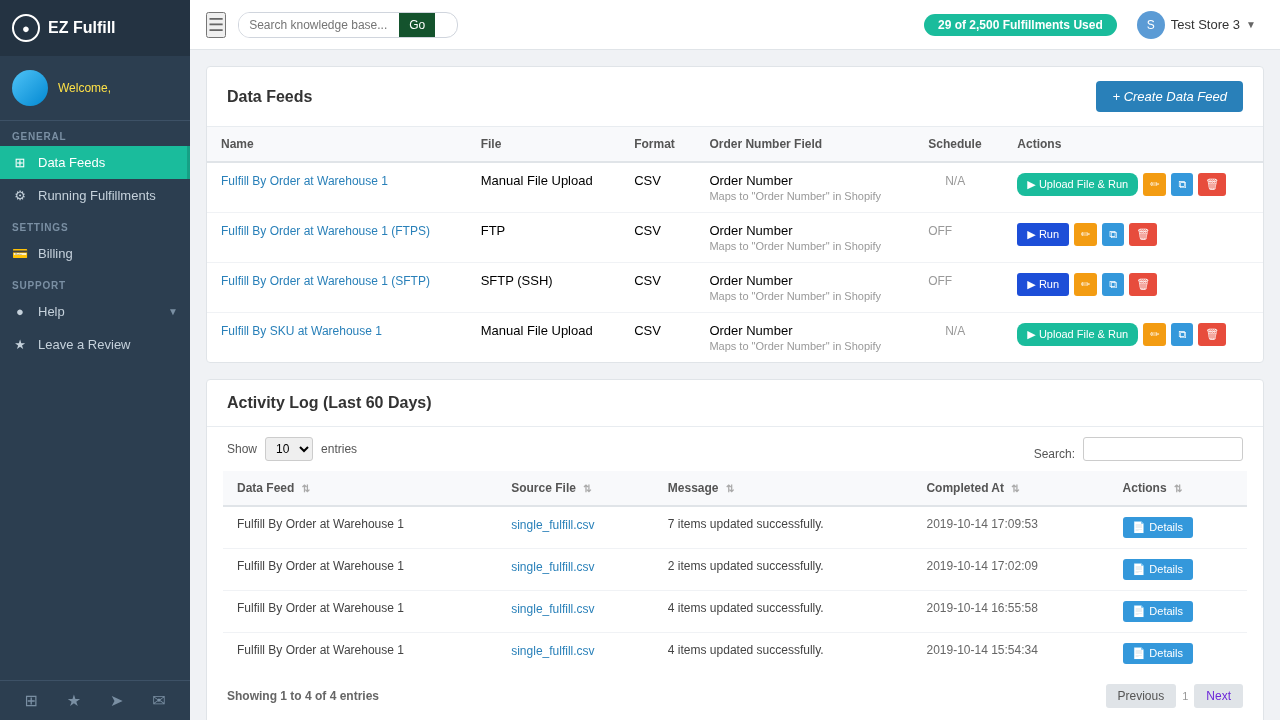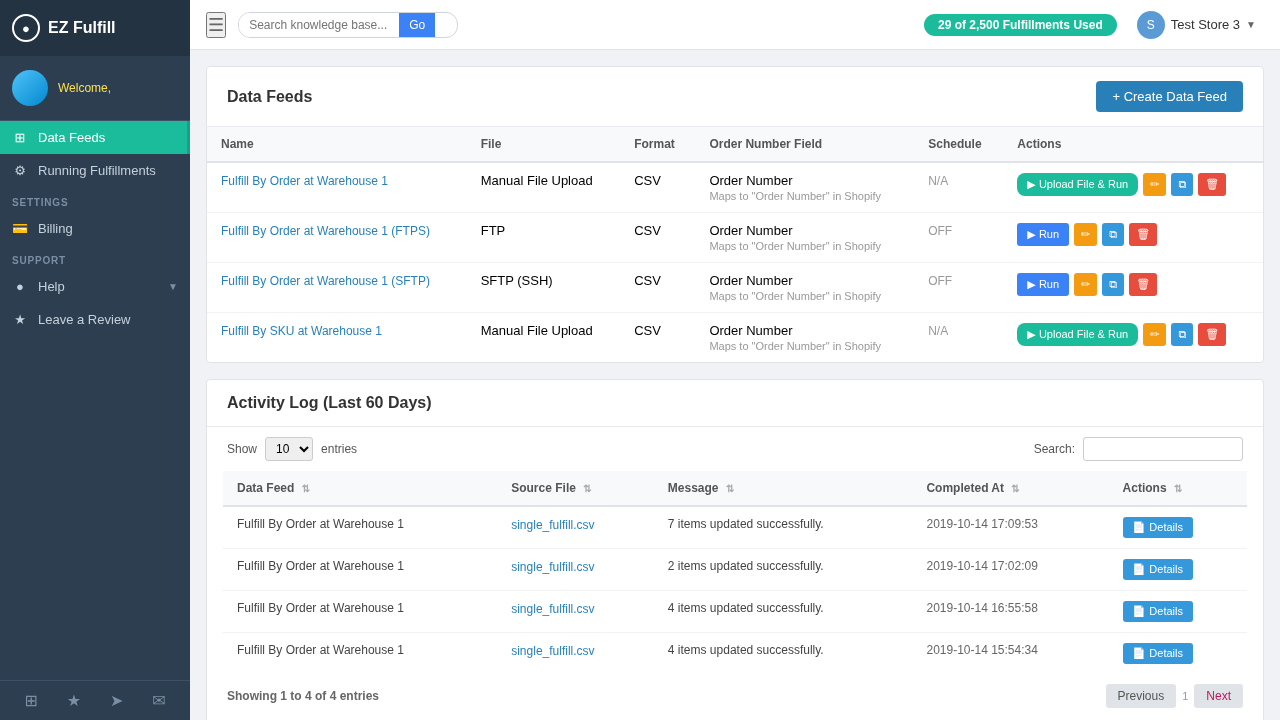--- a/index.html
+++ b/index.html
@@ -20,64 +20,64 @@
     .sidebar-bottom { margin-top: auto; border-top: 1px solid #3d5166; }
     .sidebar-bottom-icons { display: flex; justify-content: space-around; padding: 10px; }
     .sb-icon { color: #7a8fa3; font-size: 16px; cursor: pointer; }
 
     
     .main-wrapper { flex: 1; display: flex; flex-direction: column; overflow: hidden; }
     .header { background: #fff; display: flex; align-items: center; padding: 0 16px; height: 50px; gap: 12px; border-bottom: 1px solid #e0e4e8; flex-shrink: 0; }
     .hamburger { font-size: 18px; color: #666; cursor: pointer; }
     .search-bar { display: flex; align-items: center; border: 1px solid #d0d5dd; border-radius: 12px; overflow: hidden; flex: 0 0 220px; }
     .search-input { border: none; outline: none; padding: 5px 10px; font-size: 12px; width: 160px; color: #555; }
-    .search-btn { background: #3b82f6; color: #fff; border: none; padding: 5px 10px; font-size: 12px; cursor: pointer; }
+    .search-btn { background: #14532d; color: #fff; border: none; padding: 5px 10px; font-size: 12px; cursor: pointer; }
     .fulfillments-badge { margin-left: auto; background: #1abc9c; color: #fff; border-radius: 20px; padding: 4px 14px; font-size: 12px; font-weight: 600; }
     .store-selector { display: flex; align-items: center; gap: 6px; cursor: pointer; padding: 4px 8px; border-radius: 4px; }
     .store-icon { width: 28px; height: 28px; border-radius: 50%; background: #5b9bd5; display: flex; align-items: center; justify-content: center; color: white; font-size: 12px; }
     .store-name { font-size: 13px; color: #333; }
     .chevron-down { font-size: 10px; color: #666; }
 
     
     .content { flex: 1; overflow-y: auto; padding: 16px; }
 
     
     .card { background: #fff; border-radius: 4px; border: 1px solid #e0e4e8; margin-bottom: 16px; }
     .card-header { display: flex; align-items: center; justify-content: space-between; padding: 14px 20px; border-bottom: 1px solid #e8ecf0; }
     .card-title { font-size: 16px; font-weight: 600; color: #333; }
-    .btn-create { background: #2980b9; color: #fff; border: none; padding: 8px 16px; border-radius: 4px; cursor: pointer; font-size: 13px; display: flex; align-items: center; gap: 6px; }
+    .btn-create { background: #2980b9; color: #fff; border: none; padding: 8px 16px; border-radius: 4px; cursor: pointer; font-size: 13px; display: flex; align-items: center; gap: 6px; font-style: italic; }
 
     
     table { width: 100%; border-collapse: collapse; }
     th { padding: 10px 14px; text-align: left; font-size: 12px; font-weight: 600; color: #555; background: #f8f9fb; border-bottom: 2px solid #e0e4e8; }
     td { padding: 10px 14px; border-bottom: 1px solid #f0f2f5; vertical-align: top; }
     tr:last-child td { border-bottom: none; }
     .data-feed-link { color: #2980b9; text-decoration: none; font-size: 12px; }
     .order-number-sub { font-size: 11px; color: #999; margin-top: 2px; }
     .status-off { color: #999; font-size: 12px; }
-    .status-na { color: #999; font-size: 12px; }
+    .status-na { color: #999; font-size: 12px; margin-left: 17px; }
 
     
     .action-btns { display: flex; gap: 5px; align-items: center; }
-    .btn-run { background: #3b82f6; color: #fff; border: none; padding: 5px 10px; border-radius: 3px; cursor: pointer; font-size: 11px; display: flex; align-items: center; gap: 4px; }
+    .btn-run { background: #1d4ed8; color: #fff; border: none; padding: 5px 10px; border-radius: 3px; cursor: pointer; font-size: 11px; display: flex; align-items: center; gap: 4px; }
     .btn-upload-run { background: #1abc9c; color: #fff; border: none; padding: 5px 10px; border-radius: 8px; cursor: pointer; font-size: 11px; display: flex; align-items: center; gap: 4px; }
     .btn-edit { background: #f39c12; color: #fff; border: none; padding: 5px 7px; border-radius: 3px; cursor: pointer; font-size: 11px; }
     .btn-copy { background: #3498db; color: #fff; border: none; padding: 5px 7px; border-radius: 3px; cursor: pointer; font-size: 11px; }
     .btn-delete { background: #e74c3c; color: #fff; border: none; padding: 5px 7px; border-radius: 3px; cursor: pointer; font-size: 11px; }
     .btn-details { background: #3498db; color: #fff; border: none; padding: 4px 10px; border-radius: 3px; cursor: pointer; font-size: 11px; display: flex; align-items: center; gap: 4px; }
     .show-row { display: flex; align-items: center; gap: 8px; padding: 10px 20px; font-size: 12px; color: #555; }
     .entries-select { border: 1px solid #ccc; border-radius: 3px; padding: 3px 6px; font-size: 12px; }
-    .search-row { display: flex; align-items: center; gap: 8px; }
+    .search-row { display: flex; align-items: flex-end; gap: 8px; }
     .search-label { font-size: 12px; color: #555; }
     .search-box { border: 1px solid #ccc; border-radius: 3px; padding: 4px 8px; font-size: 12px; width: 160px; }
     .log-controls { display: flex; justify-content: space-between; align-items: center; }
     .showing-text { font-size: 12px; color: #666; padding: 10px 20px; font-weight: bold; }
     .pagination { display: flex; align-items: center; gap: 6px; padding: 10px 20px; }
     .btn-prev { background: #e0e4e8; color: #555; border: none; padding: 5px 12px; border-radius: 3px; cursor: pointer; font-size: 12px; }
-    .btn-next { background: #e0e4e8; color: #be185d; border: none; padding: 5px 12px; border-radius: 3px; cursor: pointer; font-size: 12px; }
+    .btn-next { background: #e0e4e8; color: #6d28d9; border: none; padding: 5px 12px; border-radius: 3px; cursor: pointer; font-size: 12px; }
     .page-sep { color: #999; font-size: 11px; }
 
     
     .sort-icon { color: #aaa; font-size: 10px; margin-left: 4px; }
 
     .log-table-wrapper { padding: 0 16px; }
     .card-log { padding-bottom: 10px; }
 
     
     .act-feed { font-size: 12px; color: #444; }
@@ -91,20 +91,21 @@
 <aside class="sidebar">
   <div class="sidebar-logo">
     <div class="sidebar-logo-icon">●</div>
     <span class="sidebar-logo-text">EZ Fulfill</span>
   </div>
   <div class="sidebar-user">
     <div class="avatar"></div>
     <span class="welcome-text">Welcome,</span>
   </div>
 
+  <div class="sidebar-section">GENERAL</div>
 
   <div class="sidebar-item active">
     <span class="sidebar-item-icon">⊞</span>
     <span>Data Feeds</span>
   </div>
   <div class="sidebar-item">
     <span class="sidebar-item-icon">⚙</span>
     <span>Running Fulfillments</span>
   </div>
 

